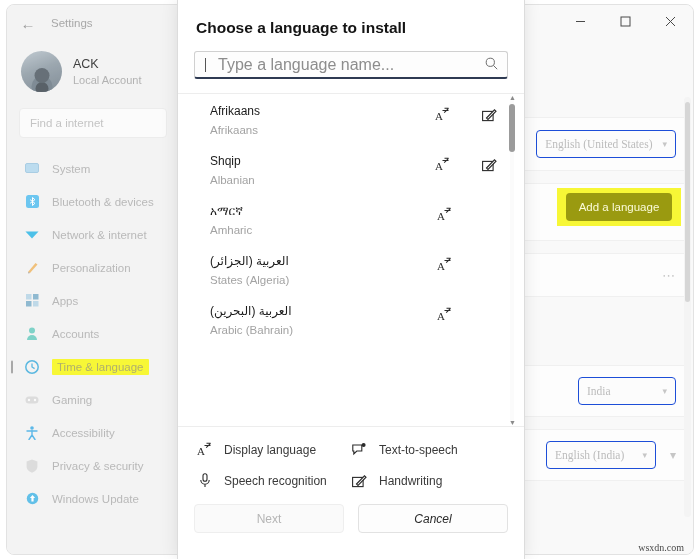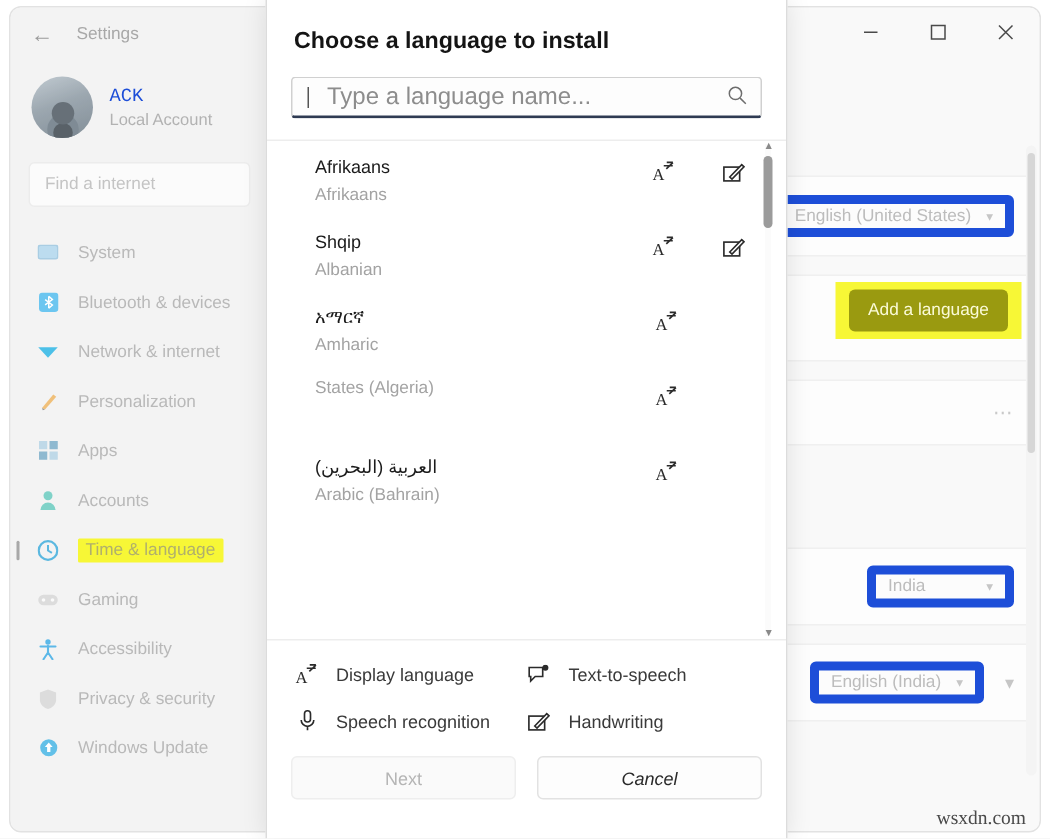--- a/index.html
+++ b/index.html
@@ -54,21 +54,21 @@
     background: linear-gradient(160deg,#b9c4cc 0%,#8d9aa4 45%,#6f7d88 100%);
     position: relative;
     opacity: .85;
   }
   .avatar::after {
     content:""; position:absolute; left:50%; top:42%;
     width:15px; height:15px; border-radius:50%;
     background:#4f5a63; transform:translateX(-50%);
     box-shadow: 0 13px 0 -1px #3f4850, 0 11px 0 3px #6b7a85;
   }
-  .acct-name { font-size: 12.5px; color: #1d4ed8; line-height: 1.35; font-family: Liberation Mono, monospace; }
+  .acct-name { font-size: 12.5px; color: #404040; line-height: 1.35; }
   .acct-sub  { font-size: 11px;  color: #b2b2b2; line-height: 1.35; }
 
   .find-setting {
     margin: 2px 12px 0 12px;
     height: 30px;
     background: #fbfbfb;
     border: 1px solid #ececec;
     border-radius: 4px;
     display: flex; align-items: center;
     padding-left: 10px;
@@ -131,26 +131,27 @@
   }
   .card-inner {
     position: absolute; display: flex; align-items: center;
     height: 100%; width: 100%;
     padding: 0 12px;
     justify-content: space-between;
   }
   .card-label { font-size: 11.5px; color: #c8c8c8; white-space: nowrap; }
   .combo {
     height: 28px; min-width: 112px;
-    border: 6px solid #1d4ed8; border-radius: 4px;
+    border: 1px solid #1d4ed8; border-radius: 4px;
     background: #fcfcfc;
     display: flex; align-items: center; justify-content: space-between;
     padding: 0 8px;
     font-size: 11.5px; color: #bcbcbc;
     gap: 10px;
+    font-family: Liberation Serif, serif;
   }
   .chev { font-size: 9px; color: #c6c6c6; }
   .dots { font-size: 13px; color: #c9c9c9; letter-spacing: 1px; }
 
   .hl-add {
     position: absolute;
     left: 557px; top: 188px;
     width: 124px; height: 38px;
     background: #f7f736;
   }
@@ -283,21 +284,21 @@
   }
   .btn-next {
     background: #fafafa; border: 1px solid #eeeeee; color: #b5b5b5;
   }
   .btn-cancel {
     background: #fdfdfd; border: 1px solid #e2e2e2; color: #2a2a2a; font-style: italic;
   }
 
   .watermark {
     position: absolute; right: 16px; bottom: 6px;
-    font-size: 13px; color: #4a4a4a;
+    font-size: 10px; color: #4a4a4a;
     font-family: "Liberation Serif", serif;
   }
 </style>
 </head>
 <body>
 
 <div id="app">
 
   <div class="settings-window">
 
@@ -586,20 +587,21 @@
                 <text x="0" y="13" font-size="11" font-family="Liberation Serif, serif" fill="#2b2b2b">A</text>
                 <path d="M7.5 3.5 h6 M9.5 1.2 L13.6 1.2 M9.2 5.6 L13.6 1.4" stroke="#2b2b2b" stroke-width="1.1" fill="none"></path>
               </svg>
           </span>
           <span class="slot" style="width:15px"></span>
         </div>
       </div>
 
       <div class="lang-row">
         <div class="lang-texts">
+          <div class="lang-native">العربية (الجزائر)</div>
           <div class="lang-english">States (Algeria)</div>
         </div>
         <div class="lang-icons">
           <span class="slot">
             <svg width="15" height="15" viewBox="0 0 15 15">
                 <text x="0" y="13" font-size="11" font-family="Liberation Serif, serif" fill="#2b2b2b">A</text>
                 <path d="M7.5 3.5 h6 M9.5 1.2 L13.6 1.2 M9.2 5.6 L13.6 1.4" stroke="#2b2b2b" stroke-width="1.1" fill="none"></path>
               </svg>
           </span>
           <span class="slot" style="width:15px"></span>

